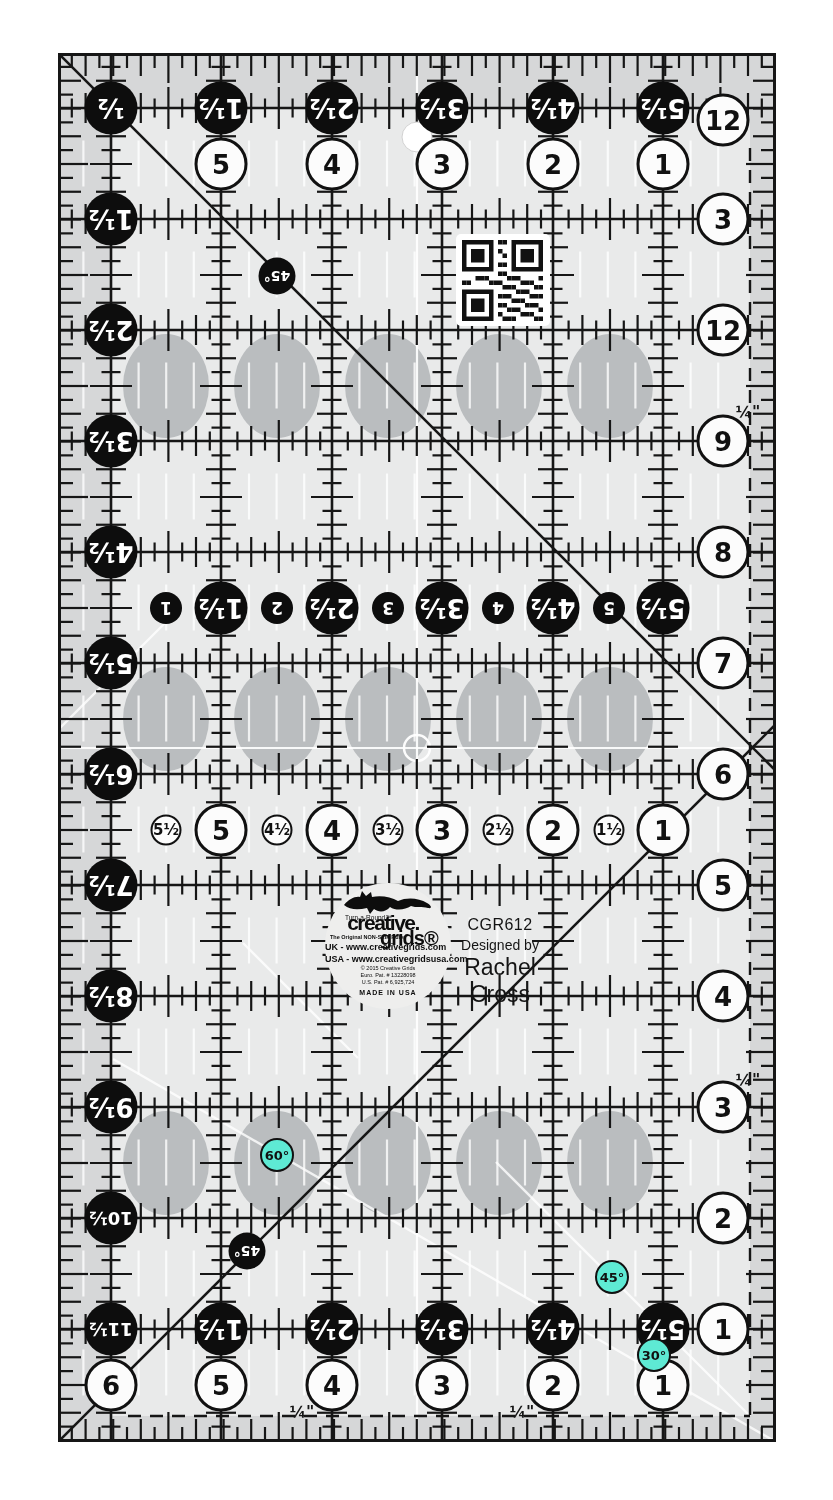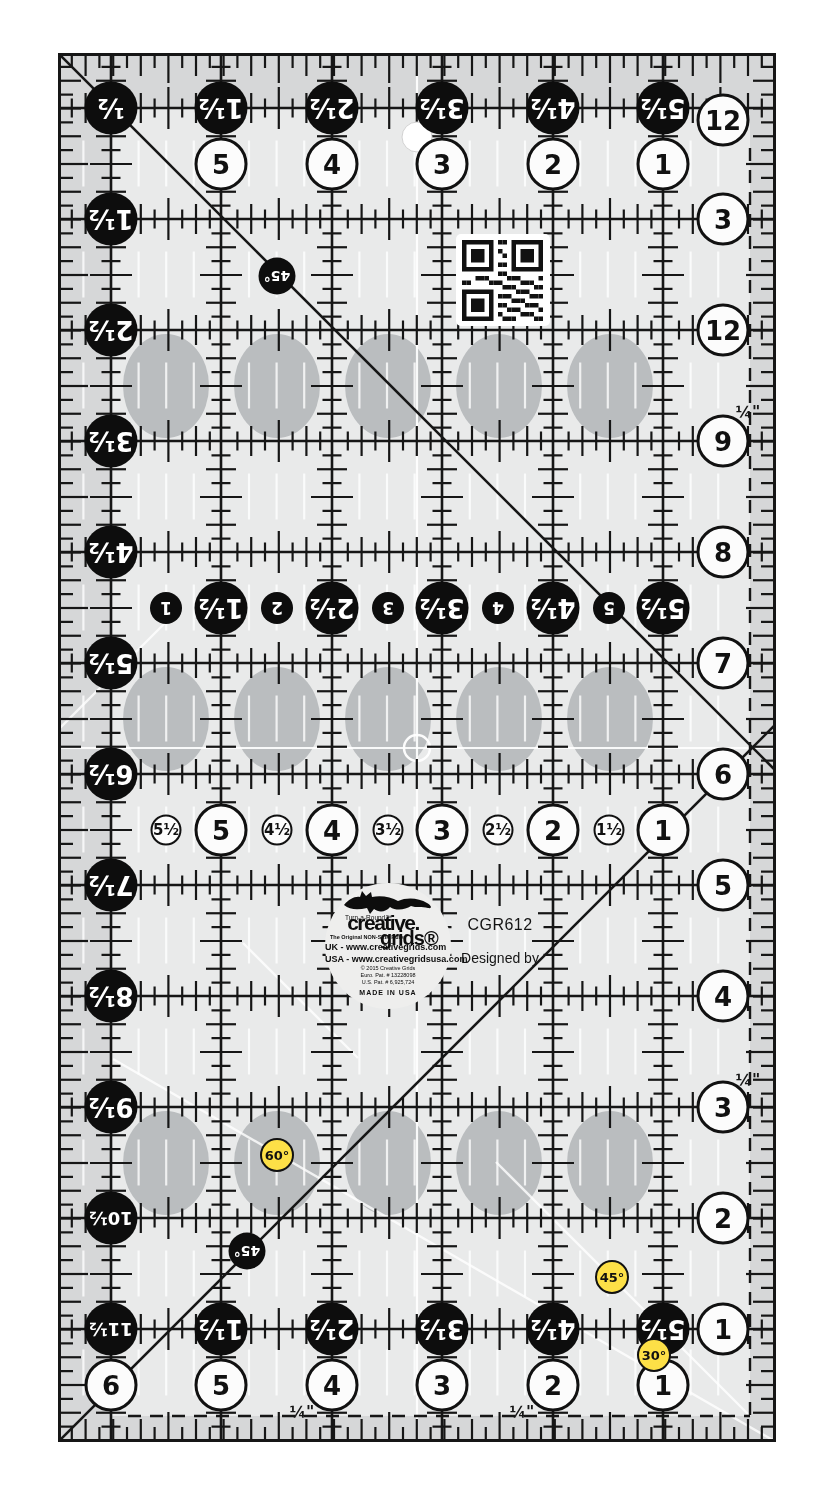--- a/index.html
+++ b/index.html
@@ -10,21 +10,21 @@
   
   .c{position:absolute;transform:translate(-50%,-50%);border-radius:50%;
      display:flex;align-items:center;justify-content:center;font-weight:bold;
      line-height:1;z-index:5;}
   .rot{transform:translate(-50%,-50%) rotate(180deg);}
   .bc{width:53px;height:53px;background:#0d0d0d;color:#fff;font-size:26px;}
   .wc{width:47px;height:47px;background:#fcfcfc;color:#111;border:3.5px solid #111;font-size:26px;}
   .bs{width:32px;height:32px;background:#0d0d0d;color:#fff;font-size:17px;}
   .ws{width:27px;height:27px;background:#fcfcfc;color:#111;border:2.5px solid #111;font-size:15px;}
   .ba{width:37px;height:37px;background:#0d0d0d;color:#fff;font-size:14px;}
-  .wa{width:30px;height:30px;background:#fde047;color:#111;border:2px solid #111;font-size:13px;}
+  .wa{width:30px;height:30px;background:#5eead4;color:#111;border:2px solid #111;font-size:13px;}
   .f2{font-size:18px;}
   .seam{position:absolute;transform:translate(-50%,-50%);font-size:16px;font-weight:600;
         color:#161616;z-index:6;}
   
   .sticker{position:absolute;left:325px;top:883px;width:126px;height:126px;border-radius:50%;
            background:#eeeeed;z-index:7;font-family:"Liberation Sans",sans-serif;color:#0d0d0d;}
   .sticker span{position:absolute;white-space:nowrap;}
   .st-turn{left:20px;top:31px;font-size:6.5px;}
   .st-creative{left:0;right:10px;top:28px;text-align:center;font-size:21px;font-weight:bold;letter-spacing:-1.5px;}
   .st-grids{left:55px;top:44px;font-size:20px;font-weight:bold;letter-spacing:-1px;}
@@ -32,21 +32,21 @@
   .st-uk{left:0;right:0;top:59px;text-align:left;font-size:9px;font-weight:bold;}
   .st-usa{left:0;right:0;top:71px;text-align:center;font-size:9px;font-weight:bold;}
   .st-copy{left:0;right:0;top:82px;text-align:center;font-size:5.5px;}
   .st-euro{left:0;right:0;top:89px;text-align:center;font-size:5.5px;}
   .st-uspat{left:0;right:0;top:96px;text-align:center;font-size:5.5px;}
   .st-made{left:0;right:0;top:106px;text-align:center;font-size:7px;font-weight:bold;letter-spacing:1px;}
   .fox{position:absolute;left:16px;top:5px;}
   .designer{position:absolute;left:435px;top:916px;width:130px;text-align:center;z-index:7;
             font-family:"Liberation Sans",sans-serif;color:#141414;}
   .d-model{font-size:16px;letter-spacing:.5px;}
-  .d-by{font-size:14px;margin-top:16px;}
+  .d-by{font-size:14px;margin-top:3px;}
   .d-name{font-size:23px;margin-top:1px;}
 </style>
 </head>
 <body>
 
 <div class="stage">
   <div class="ruler">
     <svg id="grid" width="718" height="1389" viewBox="0 0 718 1389">
         <rect x="0" y="0" width="718" height="55" fill="#d6d7d8"></rect>
         <rect x="0" y="0" width="53" height="1389" fill="#d6d7d8"></rect>
@@ -1845,14 +1845,15 @@
     <span class="st-usa">USA - www.creativegridsusa.com</span>
     <span class="st-copy">© 2015 Creative Grids</span>
     <span class="st-euro">Euro. Pat. # 13228098</span>
     <span class="st-uspat">U.S. Pat. # 6,925,724</span>
     <span class="st-made">MADE IN USA</span>
   </div>
 
   <div class="designer">
     <div class="d-model">CGR612</div>
     <div class="d-by">Designed by</div>
+    <div class="d-name">Rachel Cross</div>
   </div>
 </div>
 
 </body></html>

